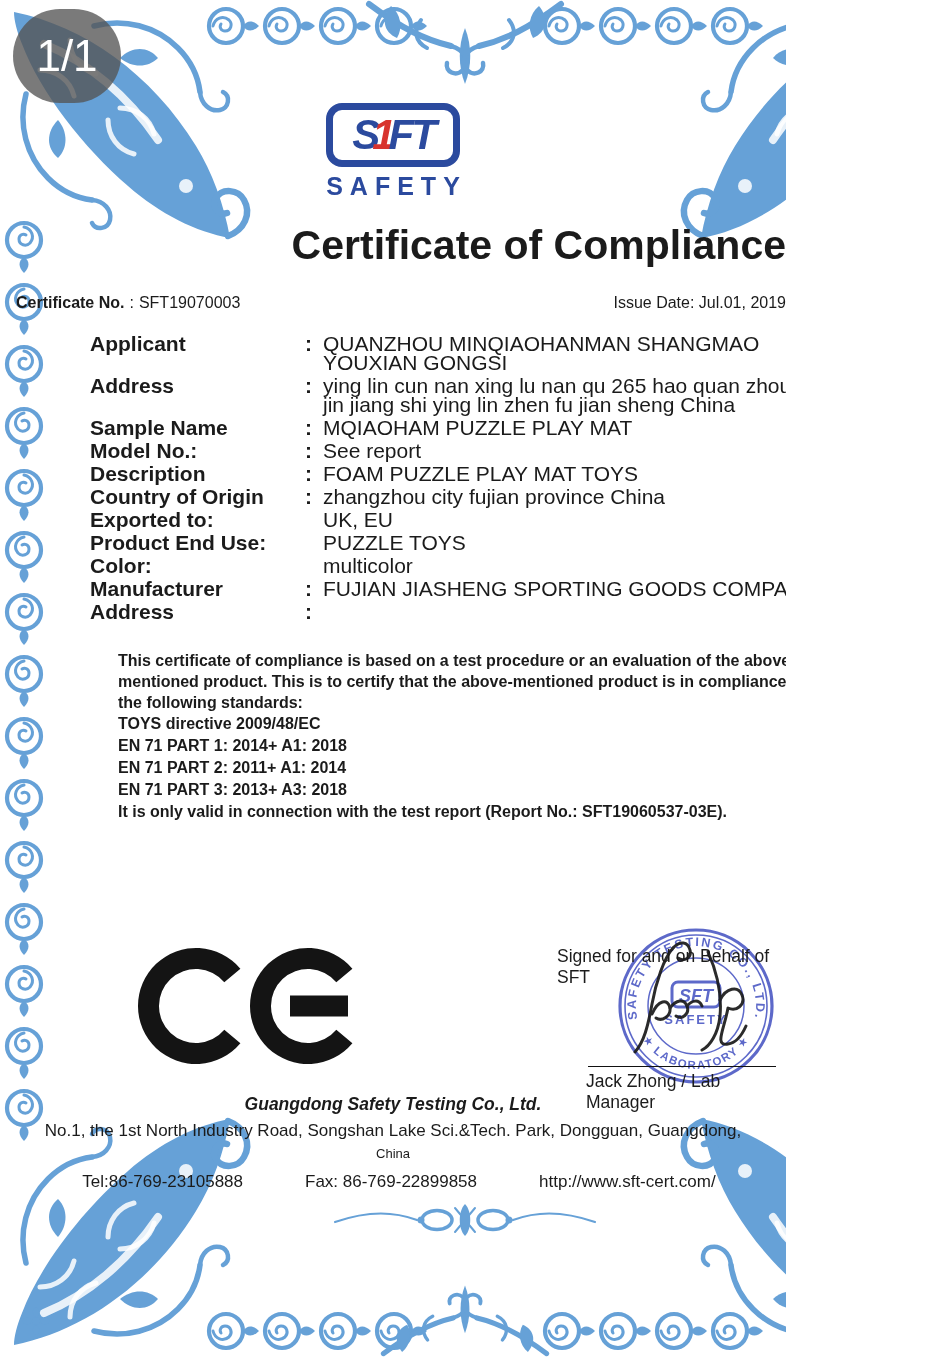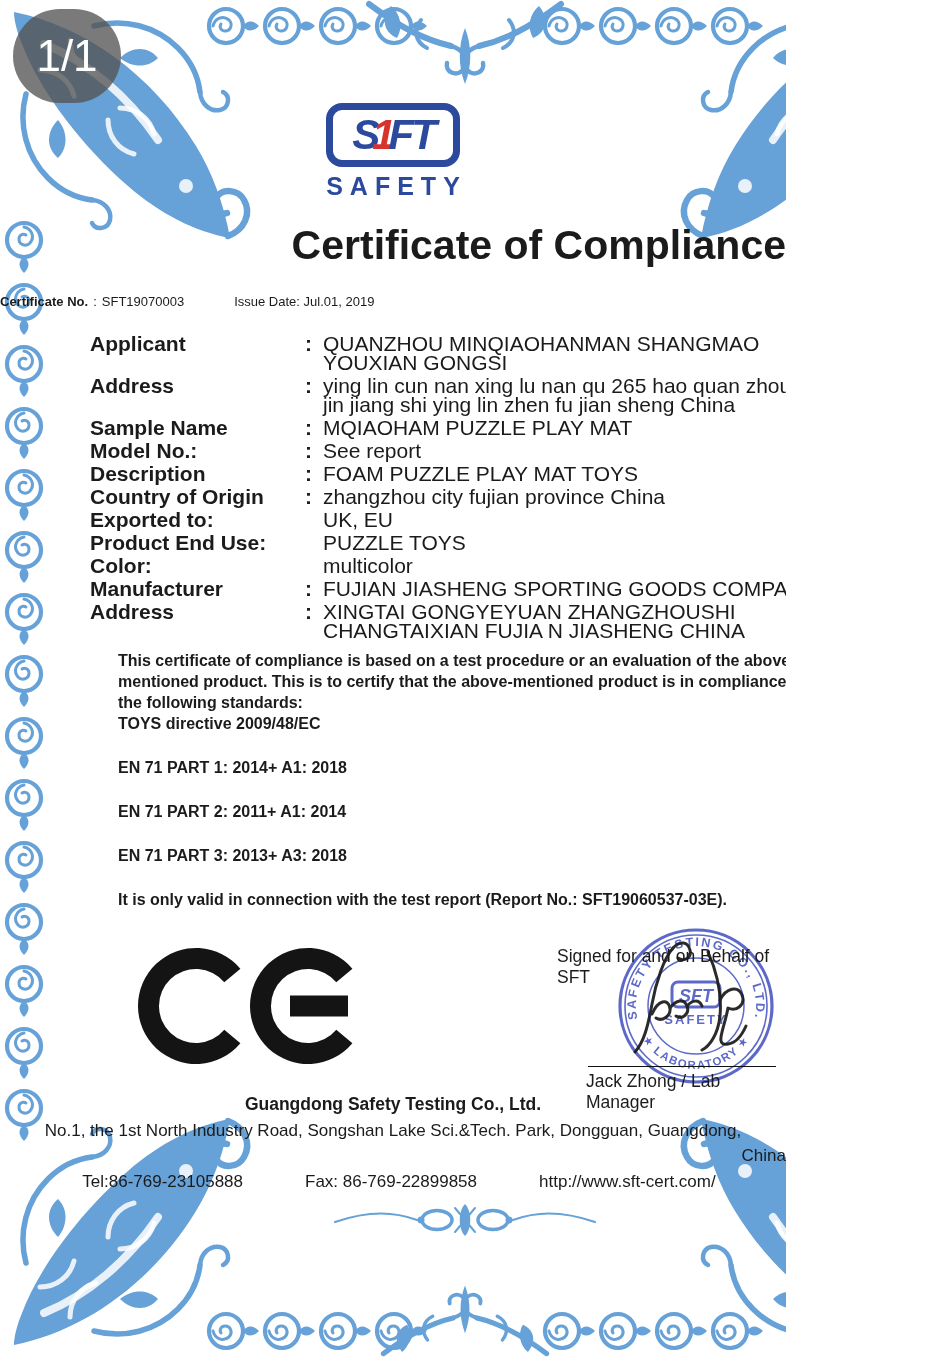--- a/index.html
+++ b/index.html
@@ -9,40 +9,40 @@
   .badge{position:absolute;left:13px;top:9px;width:108px;height:94px;background:rgba(84,84,84,.78);
          border-radius:48px;display:flex;align-items:center;justify-content:center;z-index:5;
          color:#fff;font-size:44px;line-height:1;}
   .logo{position:absolute;left:0;right:0;top:103px;display:flex;flex-direction:column;align-items:center;z-index:2;}
   .logo-box{display:flex;align-items:center;justify-content:center;width:120px;height:50px;
             border:7px solid #2b4a9e;border-radius:16px;font-style:italic;font-weight:bold;
             font-size:42px;line-height:1;color:#2b4a9e;letter-spacing:-3px;}
   .logo-box .accent{color:#d8342e;margin:0 -4px 0 -5px;}
   .logo-sub{margin-top:5px;font-weight:bold;font-size:25px;letter-spacing:7px;padding-left:7px;color:#2b4a9e;}
   .title{position:absolute;left:0;right:0;top:222px;text-align:right;font-size:41px;font-weight:bold;z-index:2;}
-  .certline{position:absolute;left:0;right:0;top:294px;display:flex;justify-content:flex-start;gap:50px;font-size:13px;z-index:2;}
+  .certline{position:absolute;left:16px;right:0;top:294px;display:flex;justify-content:space-between;gap:50px;font-size:16px;z-index:2;}
   .certline .b{font-weight:bold;}
   .certline .sep{margin:0 5px;}
   .fields{position:absolute;left:90px;top:334px;width:758px;z-index:2;font-size:21px;}
   .frow{display:grid;grid-template-columns:215px 18px 1fr;line-height:19px;margin-bottom:4px;}
   .flabel,.fsep{font-weight:bold;}
   .statement{position:absolute;left:118px;top:650px;width:714px;z-index:2;
              font-size:16px;font-weight:bold;line-height:21px;}
   .statement p{margin:0;}
-  .statement .std{margin-top:23px;}
+  .statement .std{margin-top:1px;}
   .ce{position:absolute;left:134px;top:944px;z-index:2;}
   .signedfor{position:absolute;left:557px;top:946px;font-size:17.5px;z-index:3;}
   .stamp{position:absolute;left:616px;top:926px;z-index:2;opacity:.9;}
   .stamp text{font-family:"Liberation Sans","DejaVu Sans",sans-serif;}
   .sig{position:absolute;left:600px;top:930px;z-index:4;}
   .sigline{position:absolute;left:588px;top:1066px;width:188px;border-top:1.6px solid #111;z-index:3;}
   .signatory{position:absolute;left:586px;top:1071px;font-size:17.5px;z-index:3;}
-  .f-company{position:absolute;left:0;right:0;top:1094px;text-align:center;font-weight:bold;font-size:17.5px;z-index:2;}
+  .f-company{position:absolute;left:0;right:0;top:1094px;text-align:center;font-weight:bold;font-size:17.5px;z-index:2;font-style:italic;}
   .f-addr1{position:absolute;left:0;right:0;top:1121px;text-align:center;font-size:17px;z-index:2;}
-  .f-addr2{position:absolute;left:0;right:0;top:1146px;text-align:right;font-size:17px;z-index:2;}
+  .f-addr2{position:absolute;left:0;right:0;top:1146px;text-align:center;font-size:13px;z-index:2;}
   .f-contact{position:absolute;left:0;right:0;top:1172px;display:flex;justify-content:center;gap:62px;font-size:17px;z-index:2;padding-left:12px;}
   .divider{position:absolute;left:325px;top:1198px;z-index:2;}
 </style>
 </head>
 <body>
 
 <div class="page">
 
   <svg class="border-svg" width="931" height="1357" viewBox="0 0 931 1357" aria-hidden="true">
     <defs>
@@ -209,21 +209,20 @@
       <span class="fval">multicolor</span>
     </div>
     <div class="frow">
       <span class="flabel">Manufacturer</span>
       <span class="fsep">:</span>
       <span class="fval">FUJIAN JIASHENG SPORTING GOODS COMPANY</span>
     </div>
     <div class="frow">
       <span class="flabel">Address</span>
       <span class="fsep">:</span>
-      <span class="fval">XINGTAI GONGYEYUAN ZHANGZHOUSHI CHANGTAIXIAN FUJIA N JIASHENG CHINA</span>
     </div>
   </div>
 
   <div class="statement">
     <p>This certificate of compliance is based on a test procedure or an evaluation of the above-mentioned product. This is to certify that the above-mentioned product is in compliance with the following standards:</p>
     <p>TOYS directive 2009/48/EC</p>
     <p class="std">EN 71 PART 1: 2014+ A1: 2018</p>
     <p class="std">EN 71 PART 2: 2011+ A1: 2014</p>
     <p class="std">EN 71 PART 3: 2013+ A3: 2018</p>
     <p class="std">It is only valid in connection with the test report (Report No.: SFT19060537-03E).</p>

